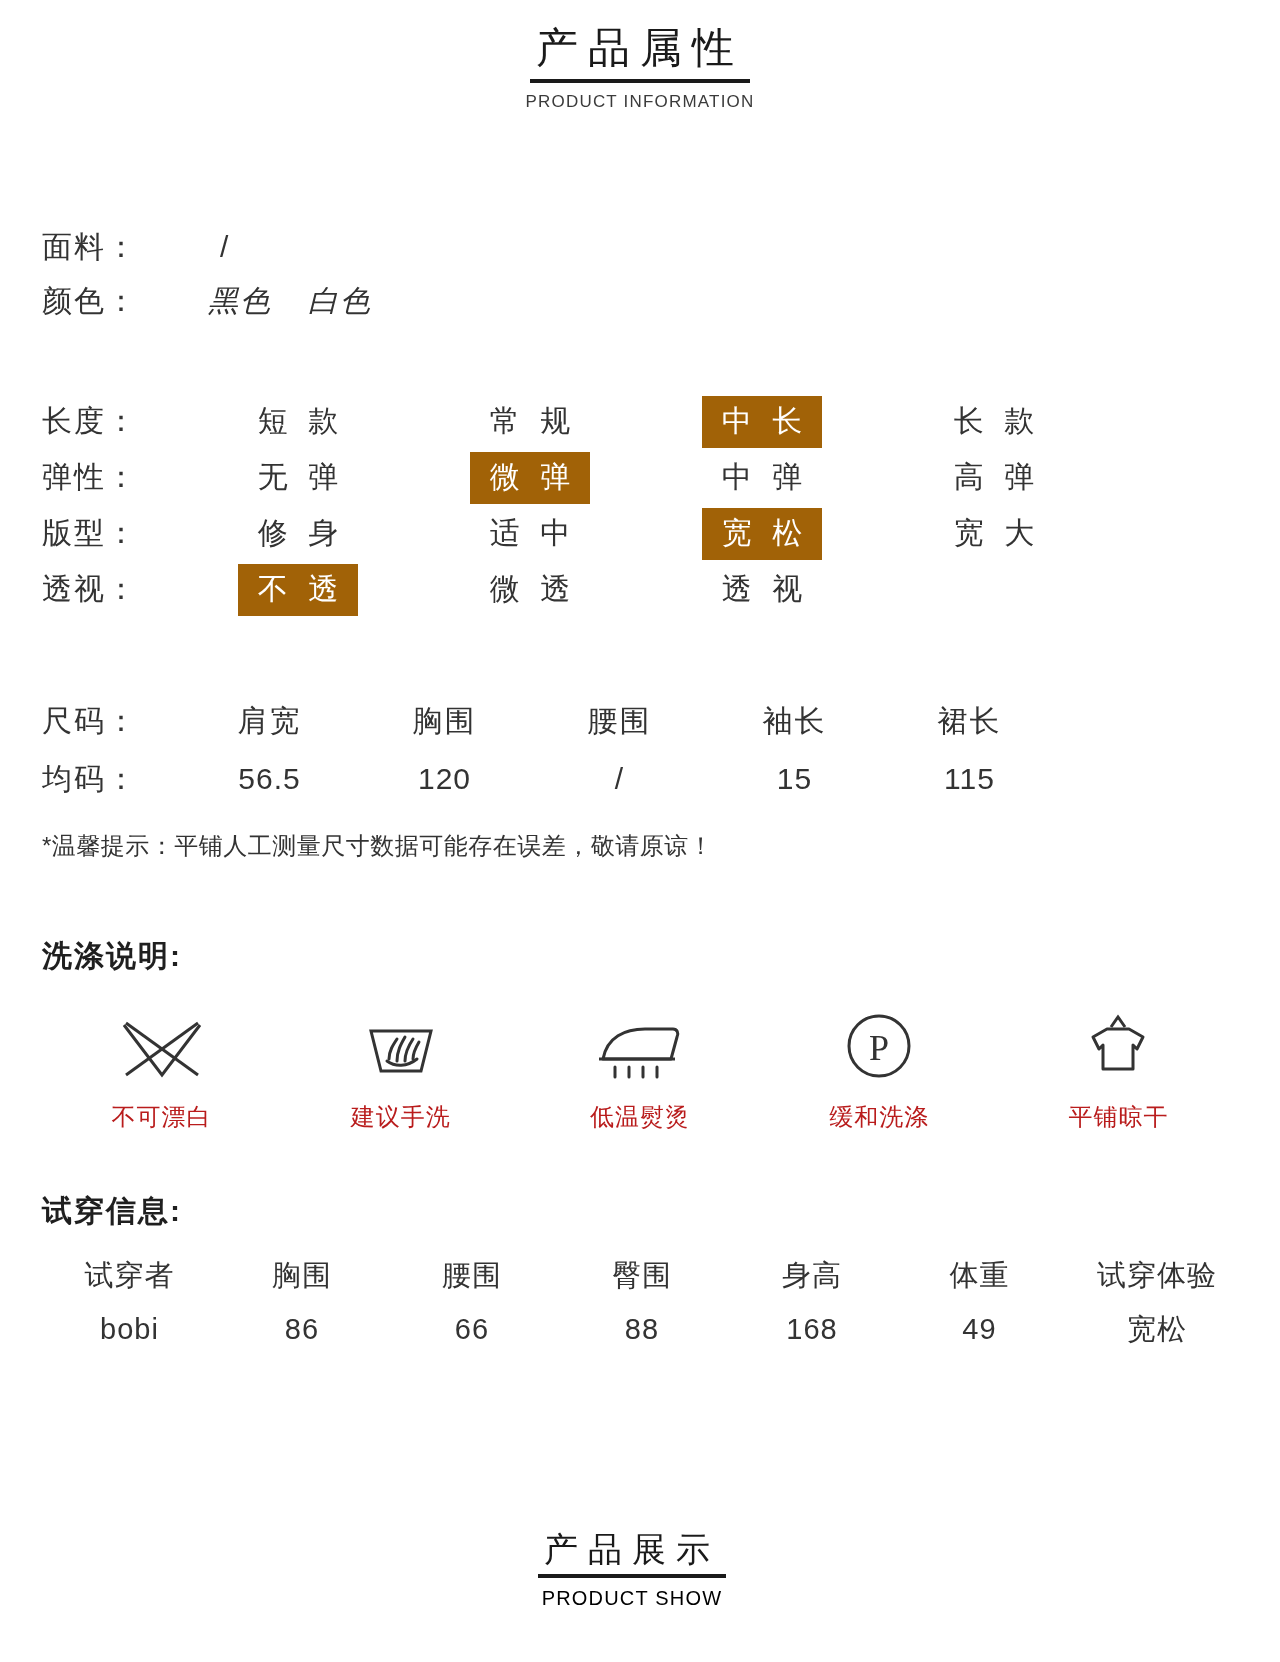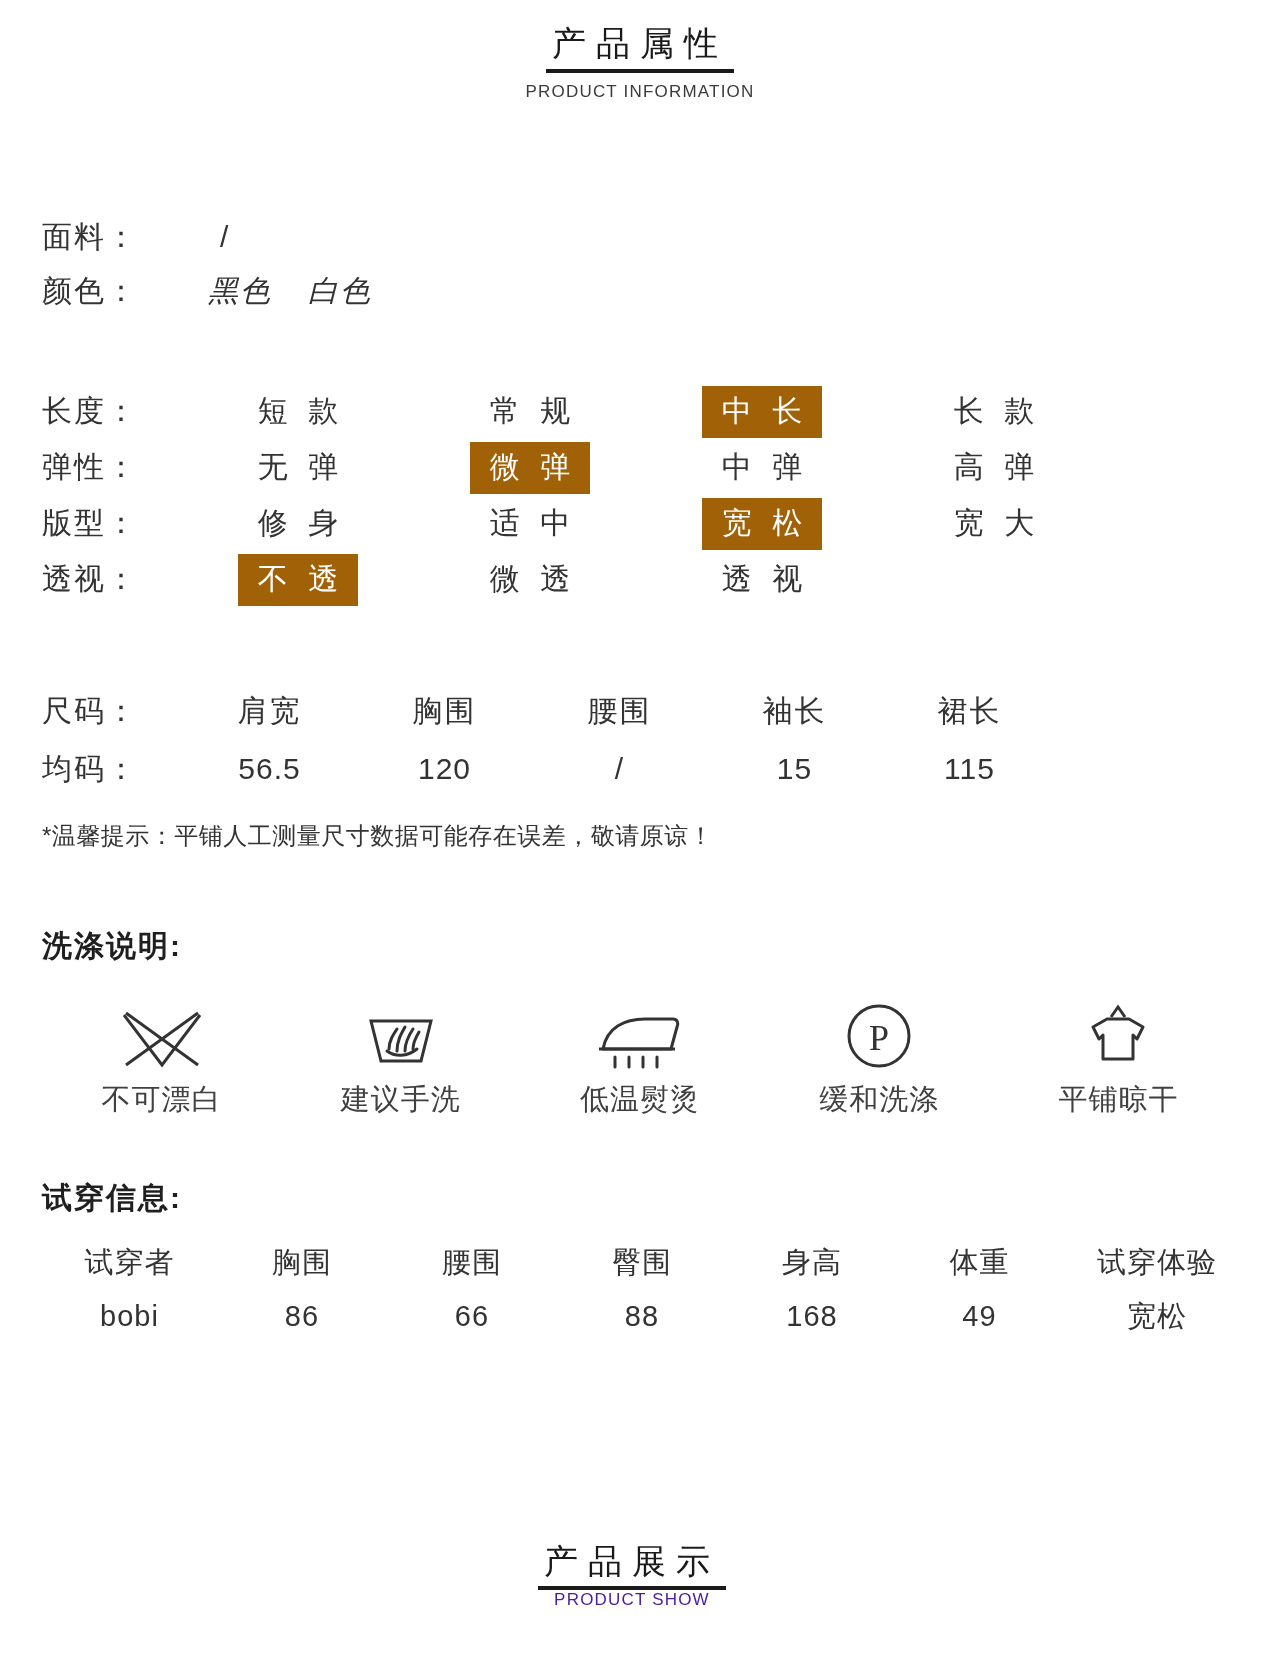--- a/index.html
+++ b/index.html
@@ -16,21 +16,21 @@
     overflow: hidden;
   }
 
   
   .header {
     text-align: center;
     padding-top: 22px;
   }
   .header-cn {
     display: inline-block;
-    font-size: 34px;
+    font-size: 42px;
     letter-spacing: 10px;
     color: #1a1a1a;
     font-weight: 500;
     padding: 0 6px 4px 6px;
     border-bottom: 4px solid #1a1a1a;
     line-height: 1.25;
   }
   .header-en {
     margin-top: 9px;
     font-size: 17px;
@@ -135,24 +135,24 @@
     flex: 1 1 0;
     text-align: center;
   }
   .wash-ico {
     height: 86px;
     display: flex;
     align-items: center;
     justify-content: center;
   }
   .wash-cap {
-    margin-top: 1px;
-    font-size: 29px;
+    margin-top: 12px;
+    font-size: 24px;
     letter-spacing: 1px;
-    color: #404040;
+    color: #b91c1c;
   }
 
   
   .tryon { margin-top: 58px; }
   .tryon-table { margin-top: 16px; }
   .tryon-row { display: flex; }
   .tryon-row .c {
     text-align: center;
     font-size: 29px;
     line-height: 54px;
@@ -178,23 +178,24 @@
     display: inline-block;
     font-size: 34px;
     letter-spacing: 10px;
     color: #1a1a1a;
     font-weight: 500;
     padding: 0 6px 4px 6px;
     border-bottom: 4px solid #1a1a1a;
     line-height: 1.25;
   }
   .footer-en {
-    font-size: 17px;
+    margin-top: 9px;
+    font-size: 20px;
     letter-spacing: 1.2px;
-    color: #4c1d95;
+    color: #000000;
   }
 </style>
 </head>
 <body>
 
 <div class="header">
   <div class="header-cn">产品属性</div>
   <div class="header-en">PRODUCT INFORMATION</div>
 </div>
 

